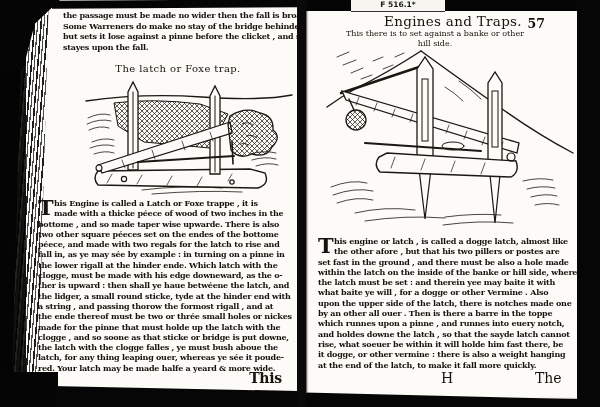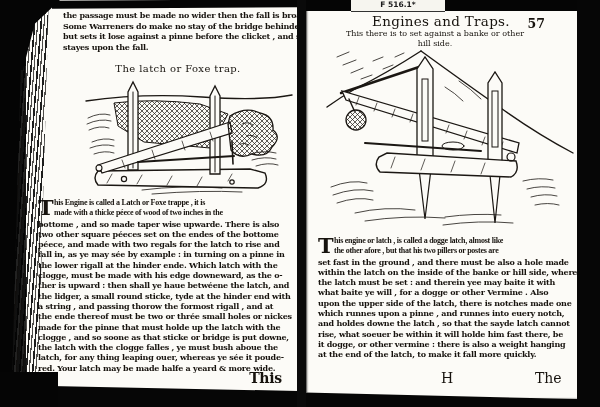--- a/index.html
+++ b/index.html
@@ -25,26 +25,26 @@
     transform:rotate(-.4deg);}
   .band-top-right{position:absolute;left:0;top:0;width:272px;height:11px;background:#050505;}
   .gutter-shadow{position:absolute;left:297px;top:0;width:9px;height:407px;background:#0a0a0a;}
   
   .bl{font-weight:700;font-size:8px;letter-spacing:-0.25px;line-height:10.3px;white-space:nowrap;}
   .roman{font-weight:400;}
   .topPara{position:absolute;left:37px;top:10px;width:234px;line-height:10.6px;}
   .caption{position:absolute;left:30px;top:63px;width:244px;text-align:center;
            font-size:10px;letter-spacing:.4px;}
   .bodyBlock{position:absolute;}
-  .bodyBlock .lines>div:nth-child(-n+2){margin-left:16px;font-family:Liberation Serif, serif;}
+  .bodyBlock .lines>div:nth-child(-n+2){margin-left:16px;}
   .dropcap{position:absolute;left:0;top:0;font-size:21px;line-height:20px;font-weight:700;}
   .lp-body{left:12px;top:198px;width:258px;}
   .rp-body{left:13px;top:236px;width:254px;}
   .catchword-row{position:absolute;font-size:14px;}
-  .runningTitle{position:absolute;left:0;top:13px;width:272px;text-align:center;
+  .runningTitle{position:absolute;left:12px;top:13px;width:272px;text-align:center;
                 font-size:13.5px;letter-spacing:.3px;}
   .pageNum{position:absolute;right:32px;top:16px;font-size:12.5px;font-weight:700;}
   .subtitle{position:absolute;left:0;top:29px;width:260px;text-align:center;
             font-size:8px;line-height:9.5px;font-weight:400;}
   .shelfmark{position:absolute;left:27px;top:0;width:94px;height:11px;background:#f6f5ef;
     font-family:"DejaVu Sans",sans-serif;font-size:7.5px;font-weight:700;text-align:center;
     line-height:10px;color:#1a1a1a;border-bottom:1px solid #333;margin-left:19px;}
   .woodcut{position:absolute;}
   .lp-cut{left:56px;top:76px;}
   .rp-cut{left:20px;top:47px;}
@@ -196,20 +196,21 @@
     <div class="bodyBlock rp-body bl">
       <span class="dropcap">T</span>
       <div class="lines">
           <div>his engine or latch , is called a dogge latch, almost like</div>
           <div>the other afore ,  but that his two pillers or postes are</div>
           <div>set fast in the ground , and there must be also a hole made</div>
           <div>within the latch on the inside of the banke or hill side, where</div>
           <div>the latch must be set : and therein yee may baite it with</div>
           <div>what baite ye will ,  for a dogge  or other Vermine .  Also</div>
           <div>upon the upper side of the latch, there is notches made one</div>
+          <div>by an other all ouer .  Then is there a barre in the toppe</div>
           <div>which runnes upon a pinne , and runnes into euery notch,</div>
           <div>and holdes downe the latch , so that the sayde latch cannot</div>
           <div>rise, what soeuer be within it will holde him fast there, be</div>
           <div>it dogge, or other vermine : there is also a weight hanging</div>
           <div>at the end of the latch, to make it fall more quickly.</div>
         </div>
     </div>
 
     <div class="catchword-row roman" style="left:136px;top:370px;">H</div>
     <div class="catchword-row roman" style="left:230px;top:370px;">The</div>

